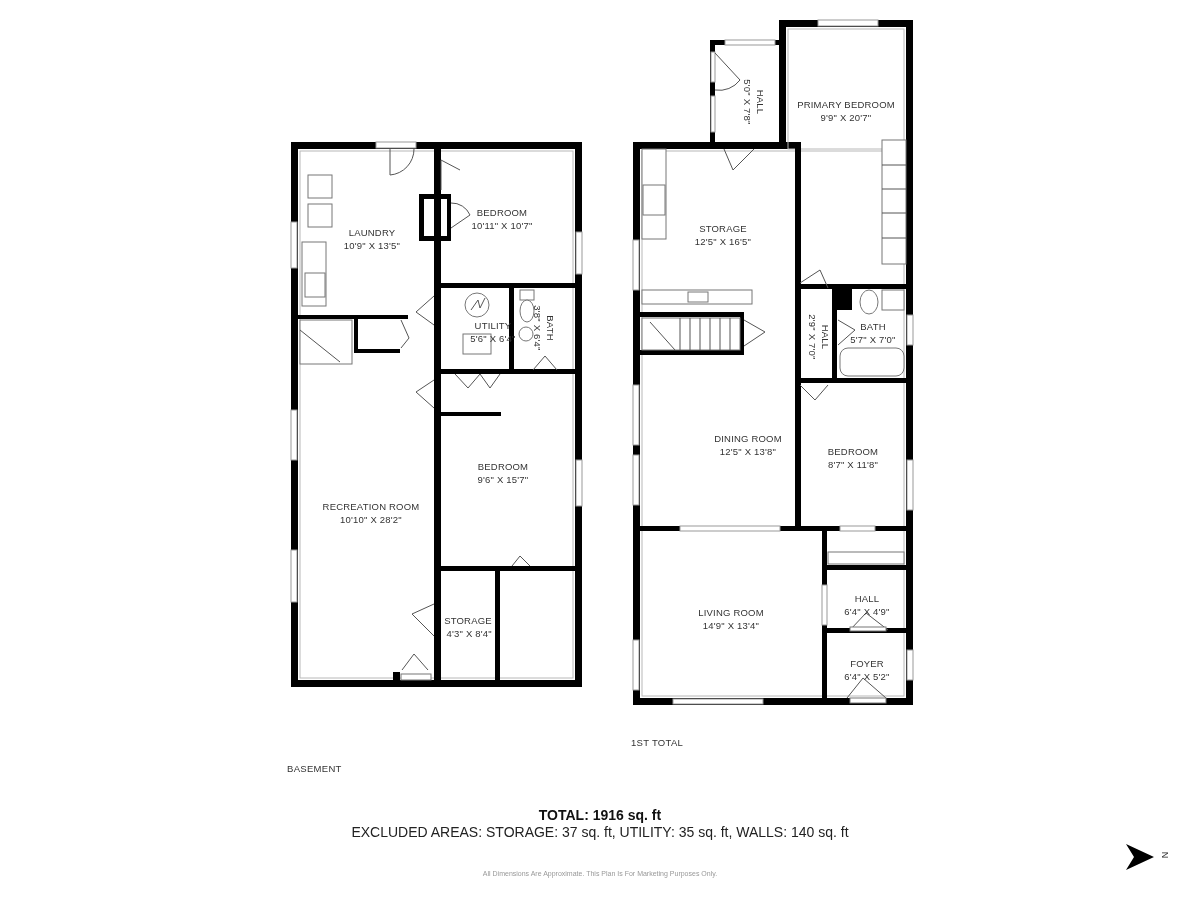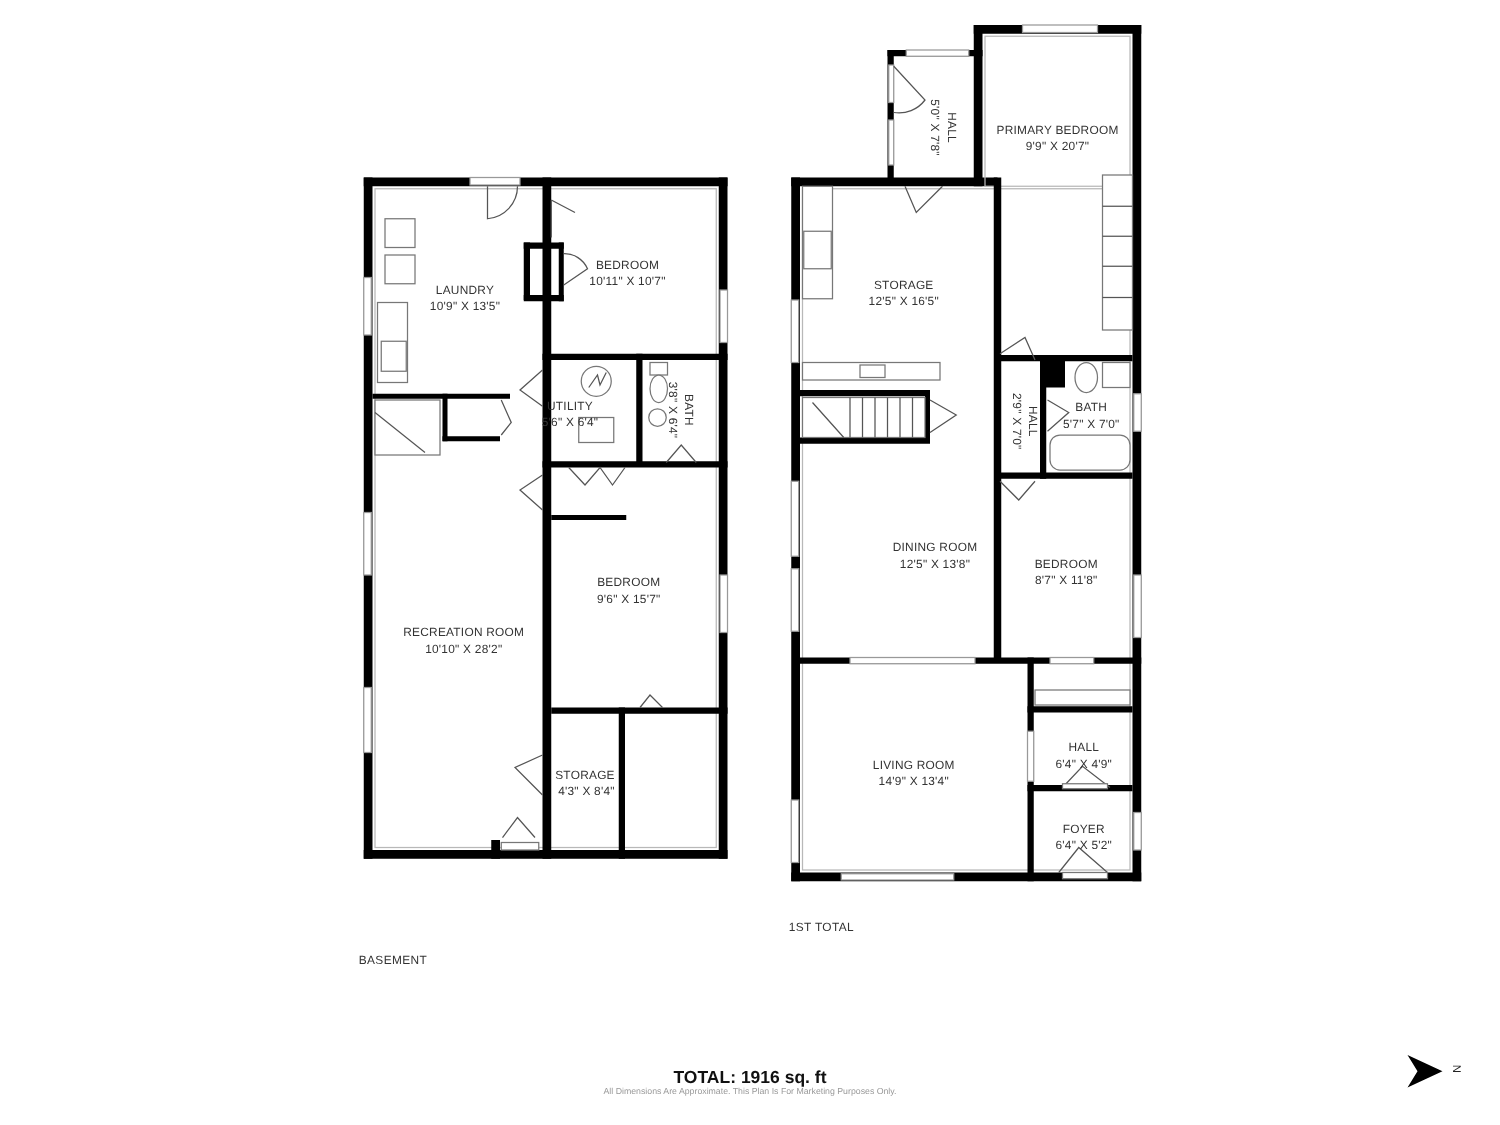--- a/index.html
+++ b/index.html
@@ -6,21 +6,21 @@
   body { width:1200px; height:900px; position:relative; overflow:hidden; font-family:"Liberation Sans", "DejaVu Sans", sans-serif; color:#222; }
   svg.plan { position:absolute; left:0; top:0; width:1200px; height:900px; }
   .wall { fill:#000; }
   .inner { fill:none; stroke:#b8b8b8; stroke-width:1; }
   .win { fill:#fff; stroke:#999; stroke-width:1; }
   .door { fill:none; stroke:#555; stroke-width:1; }
   .fix { fill:#fff; stroke:#777; stroke-width:1; }
   .lbl { position:absolute; text-align:center; font-size:9.5px; line-height:13px; color:#333; white-space:nowrap; transform:translateX(-50%); letter-spacing:0.2px; }
   .lbl.vert { transform:translate(-50%,-50%) rotate(90deg); }
   .floor-name { position:absolute; font-size:9.5px; color:#333; letter-spacing:0.3px; }
-  .summary { position:absolute; left:0; width:1200px; text-align:center; top:852px; }
+  .summary { position:absolute; left:0; width:1200px; text-align:center; top:806px; }
   .summary .total { font-weight:bold; font-size:14px; line-height:18px; color:#111; }
   .summary .line { font-size:14px; line-height:17px; color:#222; }
   .disclaimer { position:absolute; top:870px; left:0; width:1200px; text-align:center; font-size:7px; color:#999; }
   .compass { position:absolute; left:1122px; top:840px; width:60px; height:36px; }
 </style>
 </head>
 <body>
 
 <svg class="plan" viewBox="0 0 1200 900" xmlns="http://www.w3.org/2000/svg">
 
@@ -166,21 +166,21 @@
 </svg>
 
 <div class="lbl" style="left:372px;top:226px;">
   <div>LAUNDRY</div>
   <div>10'9" X 13'5"</div>
 </div>
 <div class="lbl" style="left:502px;top:206px;">
   <div>BEDROOM</div>
   <div>10'11" X 10'7"</div>
 </div>
-<div class="lbl" style="left:456px;top:319px;text-align:center;">
+<div class="lbl" style="left:493px;top:319px;text-align:center;">
   <div>UTILITY</div>
   <div>5'6" X 6'4"</div>
 </div>
 <div class="lbl vert" style="left:544px;top:328px;">
   <div>BATH</div>
   <div>3'8" X 6'4"</div>
 </div>
 <div class="lbl" style="left:371px;top:500px;">
   <div>RECREATION ROOM</div>
   <div>10'10" X 28'2"</div>
@@ -232,20 +232,21 @@
   <div>6'4" X 4'9"</div>
 </div>
 <div class="lbl" style="left:867px;top:657px;text-align:center;">
   <div>FOYER</div>
   <div>6'4" X 5'2"</div>
 </div>
 <div class="floor-name" style="left:631px;top:737px;">1ST TOTAL</div>
 
 <div class="summary">
   <div class="total">TOTAL: 1916 sq. ft</div>
+  <div class="line">EXCLUDED AREAS: STORAGE: 37 sq. ft, UTILITY: 35 sq. ft, WALLS: 140 sq. ft</div>
 </div>
 <div class="disclaimer">All Dimensions Are Approximate. This Plan Is For Marketing Purposes Only.</div>
 
 <div class="compass">
   <svg width="60" height="36" viewBox="0 0 60 36">
     <polygon points="4,4 32,17 4,30 12,17" fill="#000"></polygon>
   </svg>
   <span style="position:absolute;left:40px;top:10px;font-size:9px;transform:rotate(90deg);">N</span>
 </div>
 

